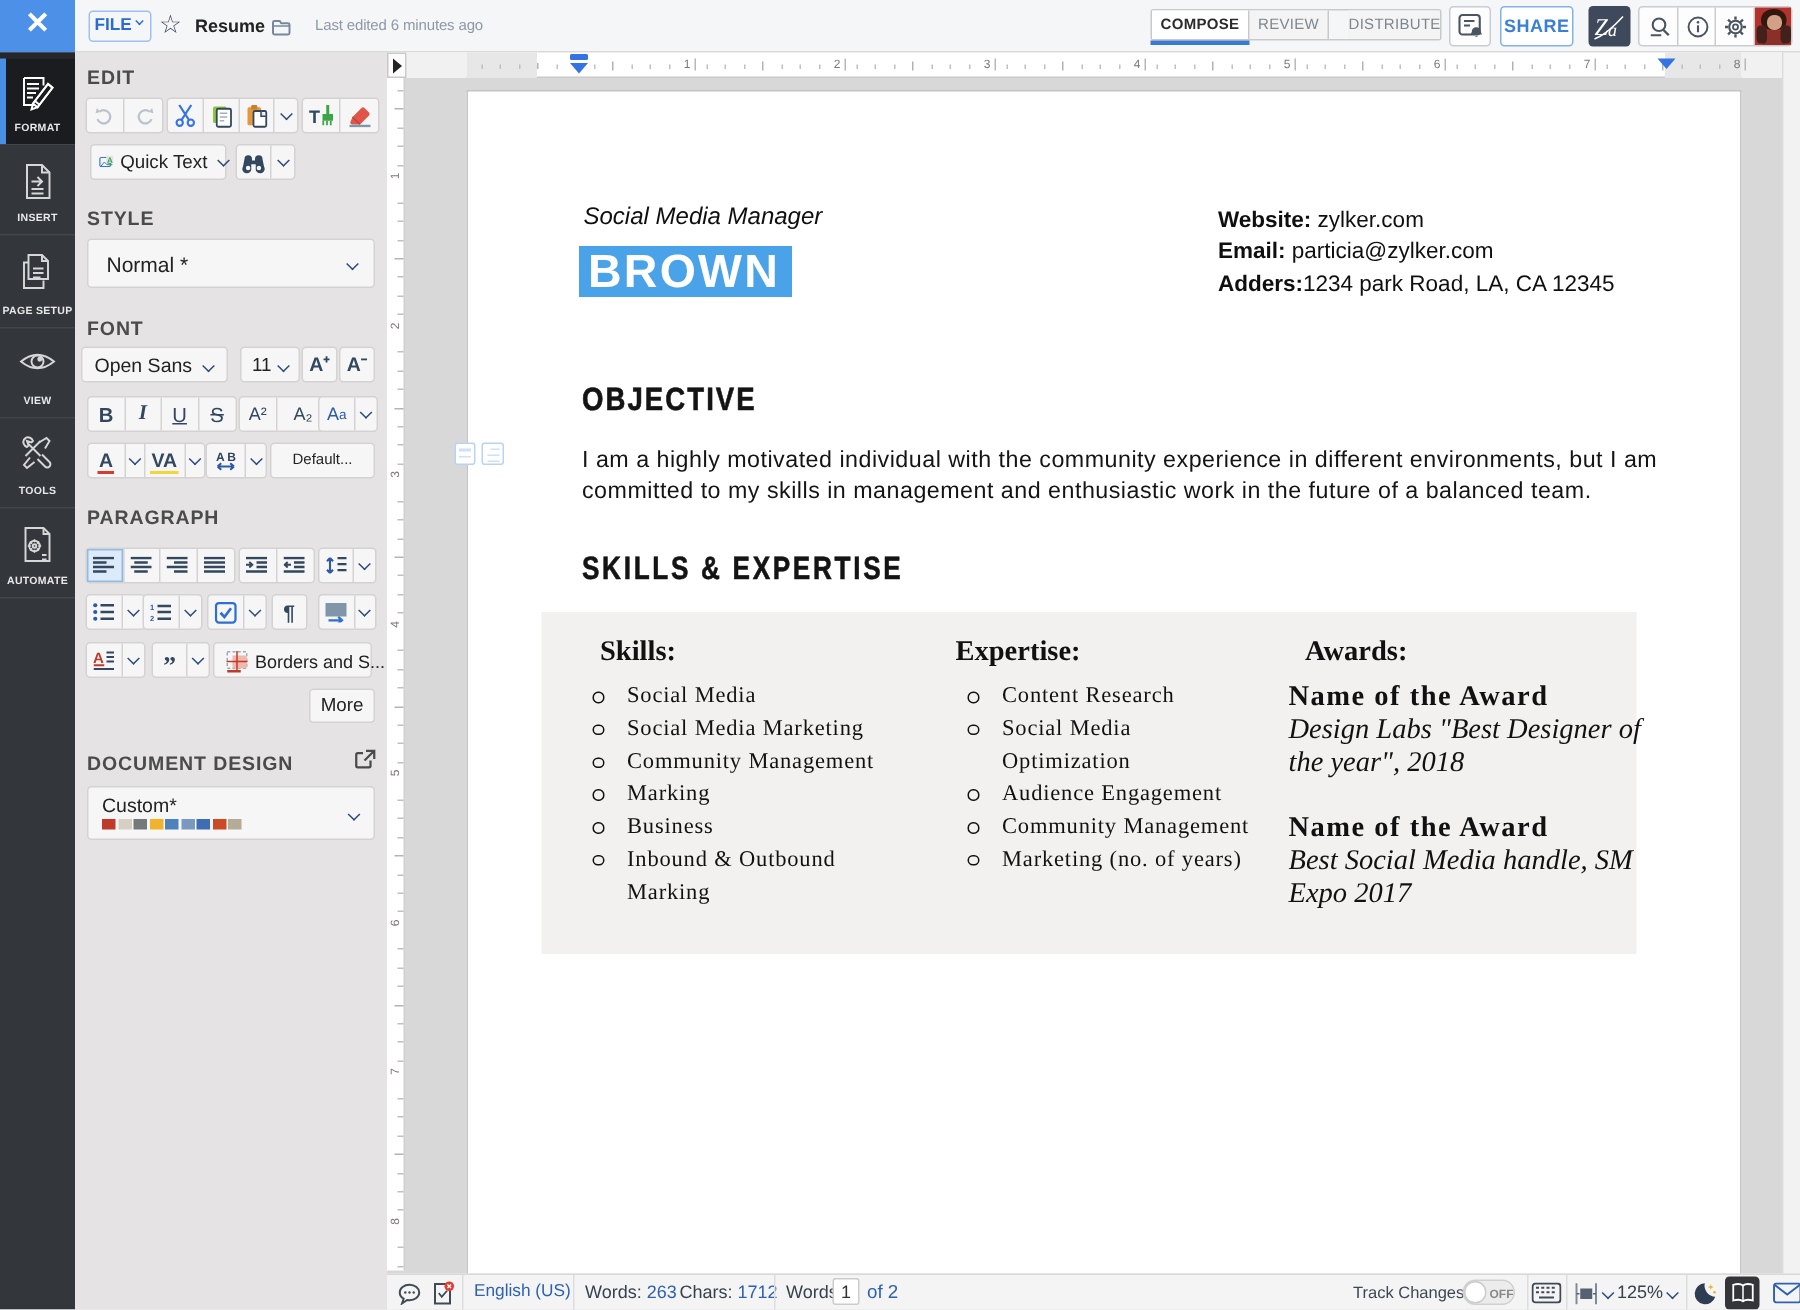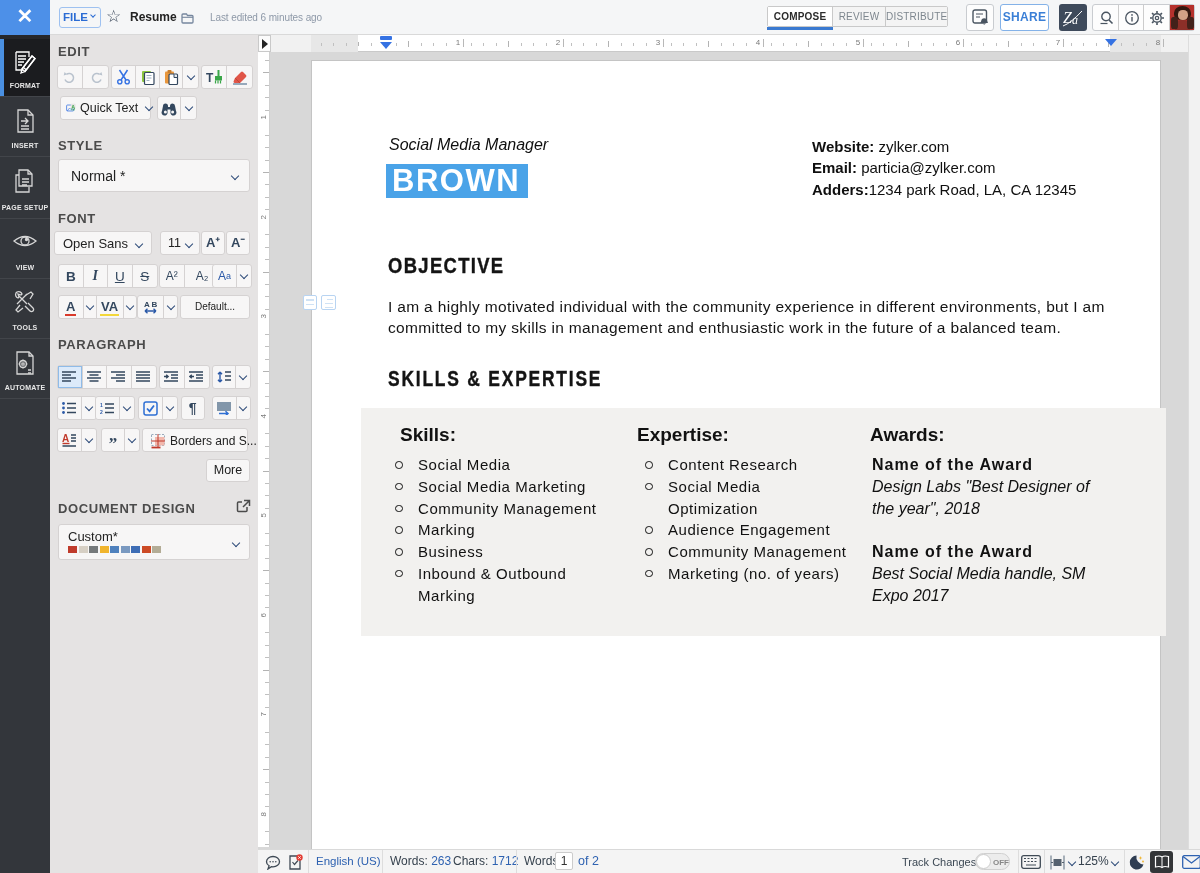--- a/index.html
+++ b/index.html
@@ -12,21 +12,21 @@
   #filebtn { position:absolute; left:59px; top:7px; width:42px; height:21px; border:1px solid #9ec1f0; border-radius:3px; color:#2b6cd4; font-size:11.5px; font-weight:bold; text-align:center; line-height:19px; }
   #star { position:absolute; left:106px; top:6px; font-size:17px; color:#3d4a5c; }
   #docname { position:absolute; left:130px; top:10px; font-size:12px; color:#222; font-weight:bold; }
   #lastedit { position:absolute; left:210px; top:11.5px; font-size:10px; letter-spacing:-0.1px; color:#8e99a8; }
 
   
   #tabs { position:absolute; left:767px; top:6px; height:21px; border:1px solid #c9c9c9; border-radius:2px; display:flex; }
   .tab { font-size:10px; line-height:19px; color:#7d868e; background:#f4f4f4; border-right:1px solid #c9c9c9; letter-spacing:0.2px; text-align:center; }
   .tab.active { background:#fff; color:#2b2b2b; font-weight:bold; position:relative; }
   .tab.active:after { content:""; position:absolute; left:-1px; bottom:-4px; width:calc(100% + 2px); height:3px; background:#3b7ad1; }
-  .tab:last-child { border-right:none; }
+  .tab:last-child { border-right:none;margin-left:13px; }
   .tbtn { position:absolute; top:4px; height:27px; border:1px solid #c9ccd0; border-radius:3px; background:#fdfdfd; }
 
   
   #sidebar { position:absolute; left:0; top:35px; width:50px; height:838px; background:#33363b; }
   .side-item { position:relative; width:50px; height:60px; border-bottom:1px solid #42454a; color:#e8e8e8; text-align:center; }
   .side-item .lbl { position:absolute; bottom:7px; width:100%; font-size:7px; font-weight:bold; letter-spacing:0.2px; }
   .side-item.active { background:#1b1c1f; }
   .side-item.active:before { content:''; position:absolute; left:0; top:0; width:4px; height:100%; background:#4a90e2; }
   .side-item svg { margin-top:9px; }
 
@@ -655,40 +655,40 @@
     <div style="background:#4aa3e8;color:#fff;font-size:31px;font-weight:bold;letter-spacing:1.5px;padding:0 8px 0 6px;line-height:34px;">BROWN</div>
   </div>
   <div class="doc" style="position:absolute;left:812px;top:136px;font-size:15px;line-height:21.4px;color:#0f0f0f;">
     <div><b>Website:</b> zylker.com</div>
     <div><b>Email:</b> particia@zylker.com</div>
     <div><b>Adders:</b>1234 park Road, LA, CA 12345</div>
   </div>
   <div class="doc" style="position:absolute;left:388px;top:254px;font-size:21.5px;font-weight:bold;letter-spacing:1.6px;color:#141414;-webkit-text-stroke:0.4px #141414;transform:scaleX(0.855);transform-origin:0 0;">OBJECTIVE</div>
   <div class="doc" style="position:absolute;left:388px;top:296px;font-size:15.5px;letter-spacing:0.33px;line-height:21.3px;color:#141414;">I am a highly motivated individual with the community experience in different environments, but I am<br>committed to my skills in management and enthusiastic work in the future of a balanced team.</div>
   <div class="doc" style="position:absolute;left:388px;top:367px;font-size:21.5px;font-weight:bold;letter-spacing:2.2px;color:#141414;-webkit-text-stroke:0.4px #141414;transform:scaleX(0.811);transform-origin:0 0;">SKILLS &amp; EXPERTISE</div>
-  <div class="doc" id="skillsbox" style="position:absolute;left:361px;top:408px;width:805px;height:228px;background:#f2f1ef;">
+  <div class="doc" id="skillsbox" style="position:absolute;left:361px;top:408px;width:730px;height:228px;background:#f2f1ef;font-family:Liberation Serif, serif;">
     <div style="position:absolute;left:39px;top:16px;font-size:19px;font-weight:bold;">Skills:</div>
     <div style="position:absolute;left:57px;top:46px;font-size:15px;letter-spacing:0.55px;line-height:21.8px;">
       <div class="li">Social Media</div>
       <div class="li">Social Media Marketing</div>
       <div class="li">Community Management</div>
       <div class="li">Marking</div>
       <div class="li">Business</div>
       <div class="li">Inbound &amp; Outbound<br>Marking</div>
     </div>
     <div style="position:absolute;left:276px;top:16px;font-size:19px;font-weight:bold;">Expertise:</div>
     <div style="position:absolute;left:307px;top:46px;font-size:15px;letter-spacing:0.55px;line-height:21.8px;">
       <div class="li">Content Research</div>
       <div class="li">Social Media<br>Optimization</div>
       <div class="li">Audience Engagement</div>
       <div class="li">Community Management</div>
       <div class="li">Marketing (no. of years)</div>
     </div>
     <div style="position:absolute;left:509px;top:16px;font-size:19px;font-weight:bold;">Awards:</div>
-    <div style="position:absolute;left:511px;top:46px;font-size:16px;line-height:21.8px;width:240px;">
+    <div style="position:absolute;left:498px;top:46px;font-size:19px;line-height:21.8px;width:240px;">
       <div style="font-weight:bold;letter-spacing:1px;">Name of the Award</div>
       <div style="font-style:italic;">Design Labs "Best Designer of the year", 2018</div>
       <div style="height:21.8px;"></div>
       <div style="font-weight:bold;letter-spacing:1px;">Name of the Award</div>
       <div style="font-style:italic;">Best Social Media handle, SM Expo 2017</div>
     </div>
   </div>
   <div id="scrollstrip"></div>
   <div id="statusbar">
     <svg style="position:absolute;left:7px;top:5px;" width="16" height="15" viewBox="0 0 16 15">

